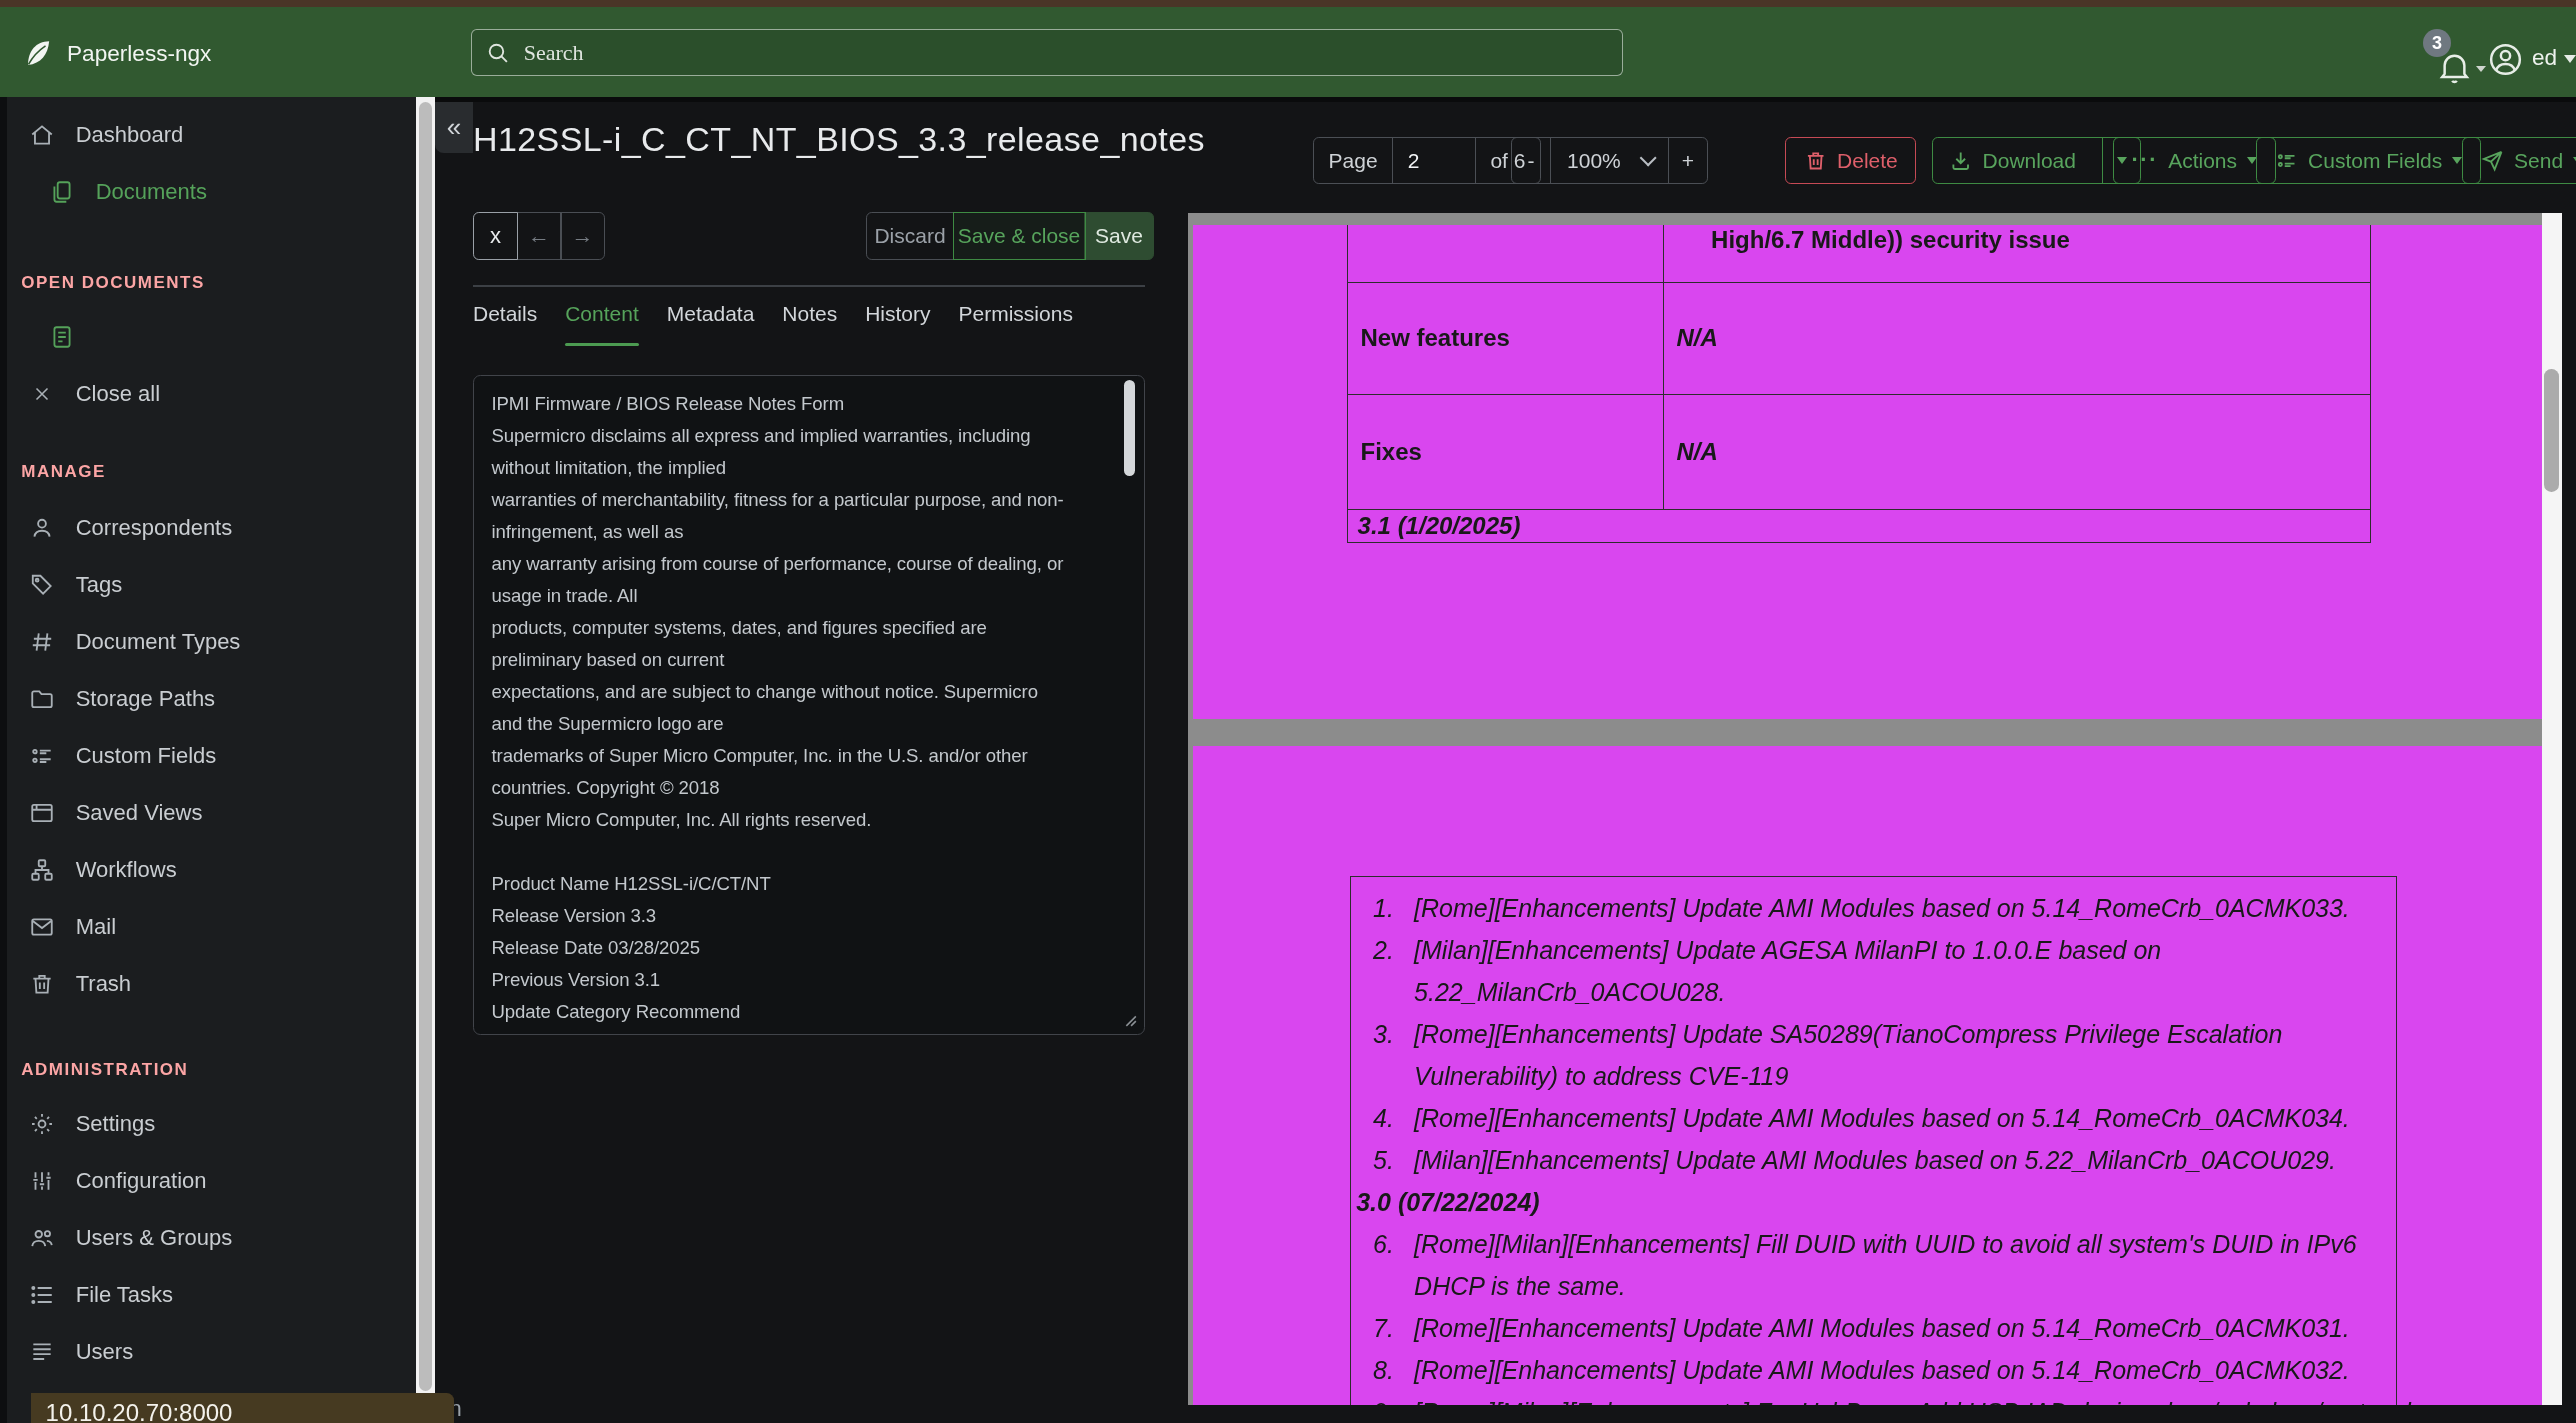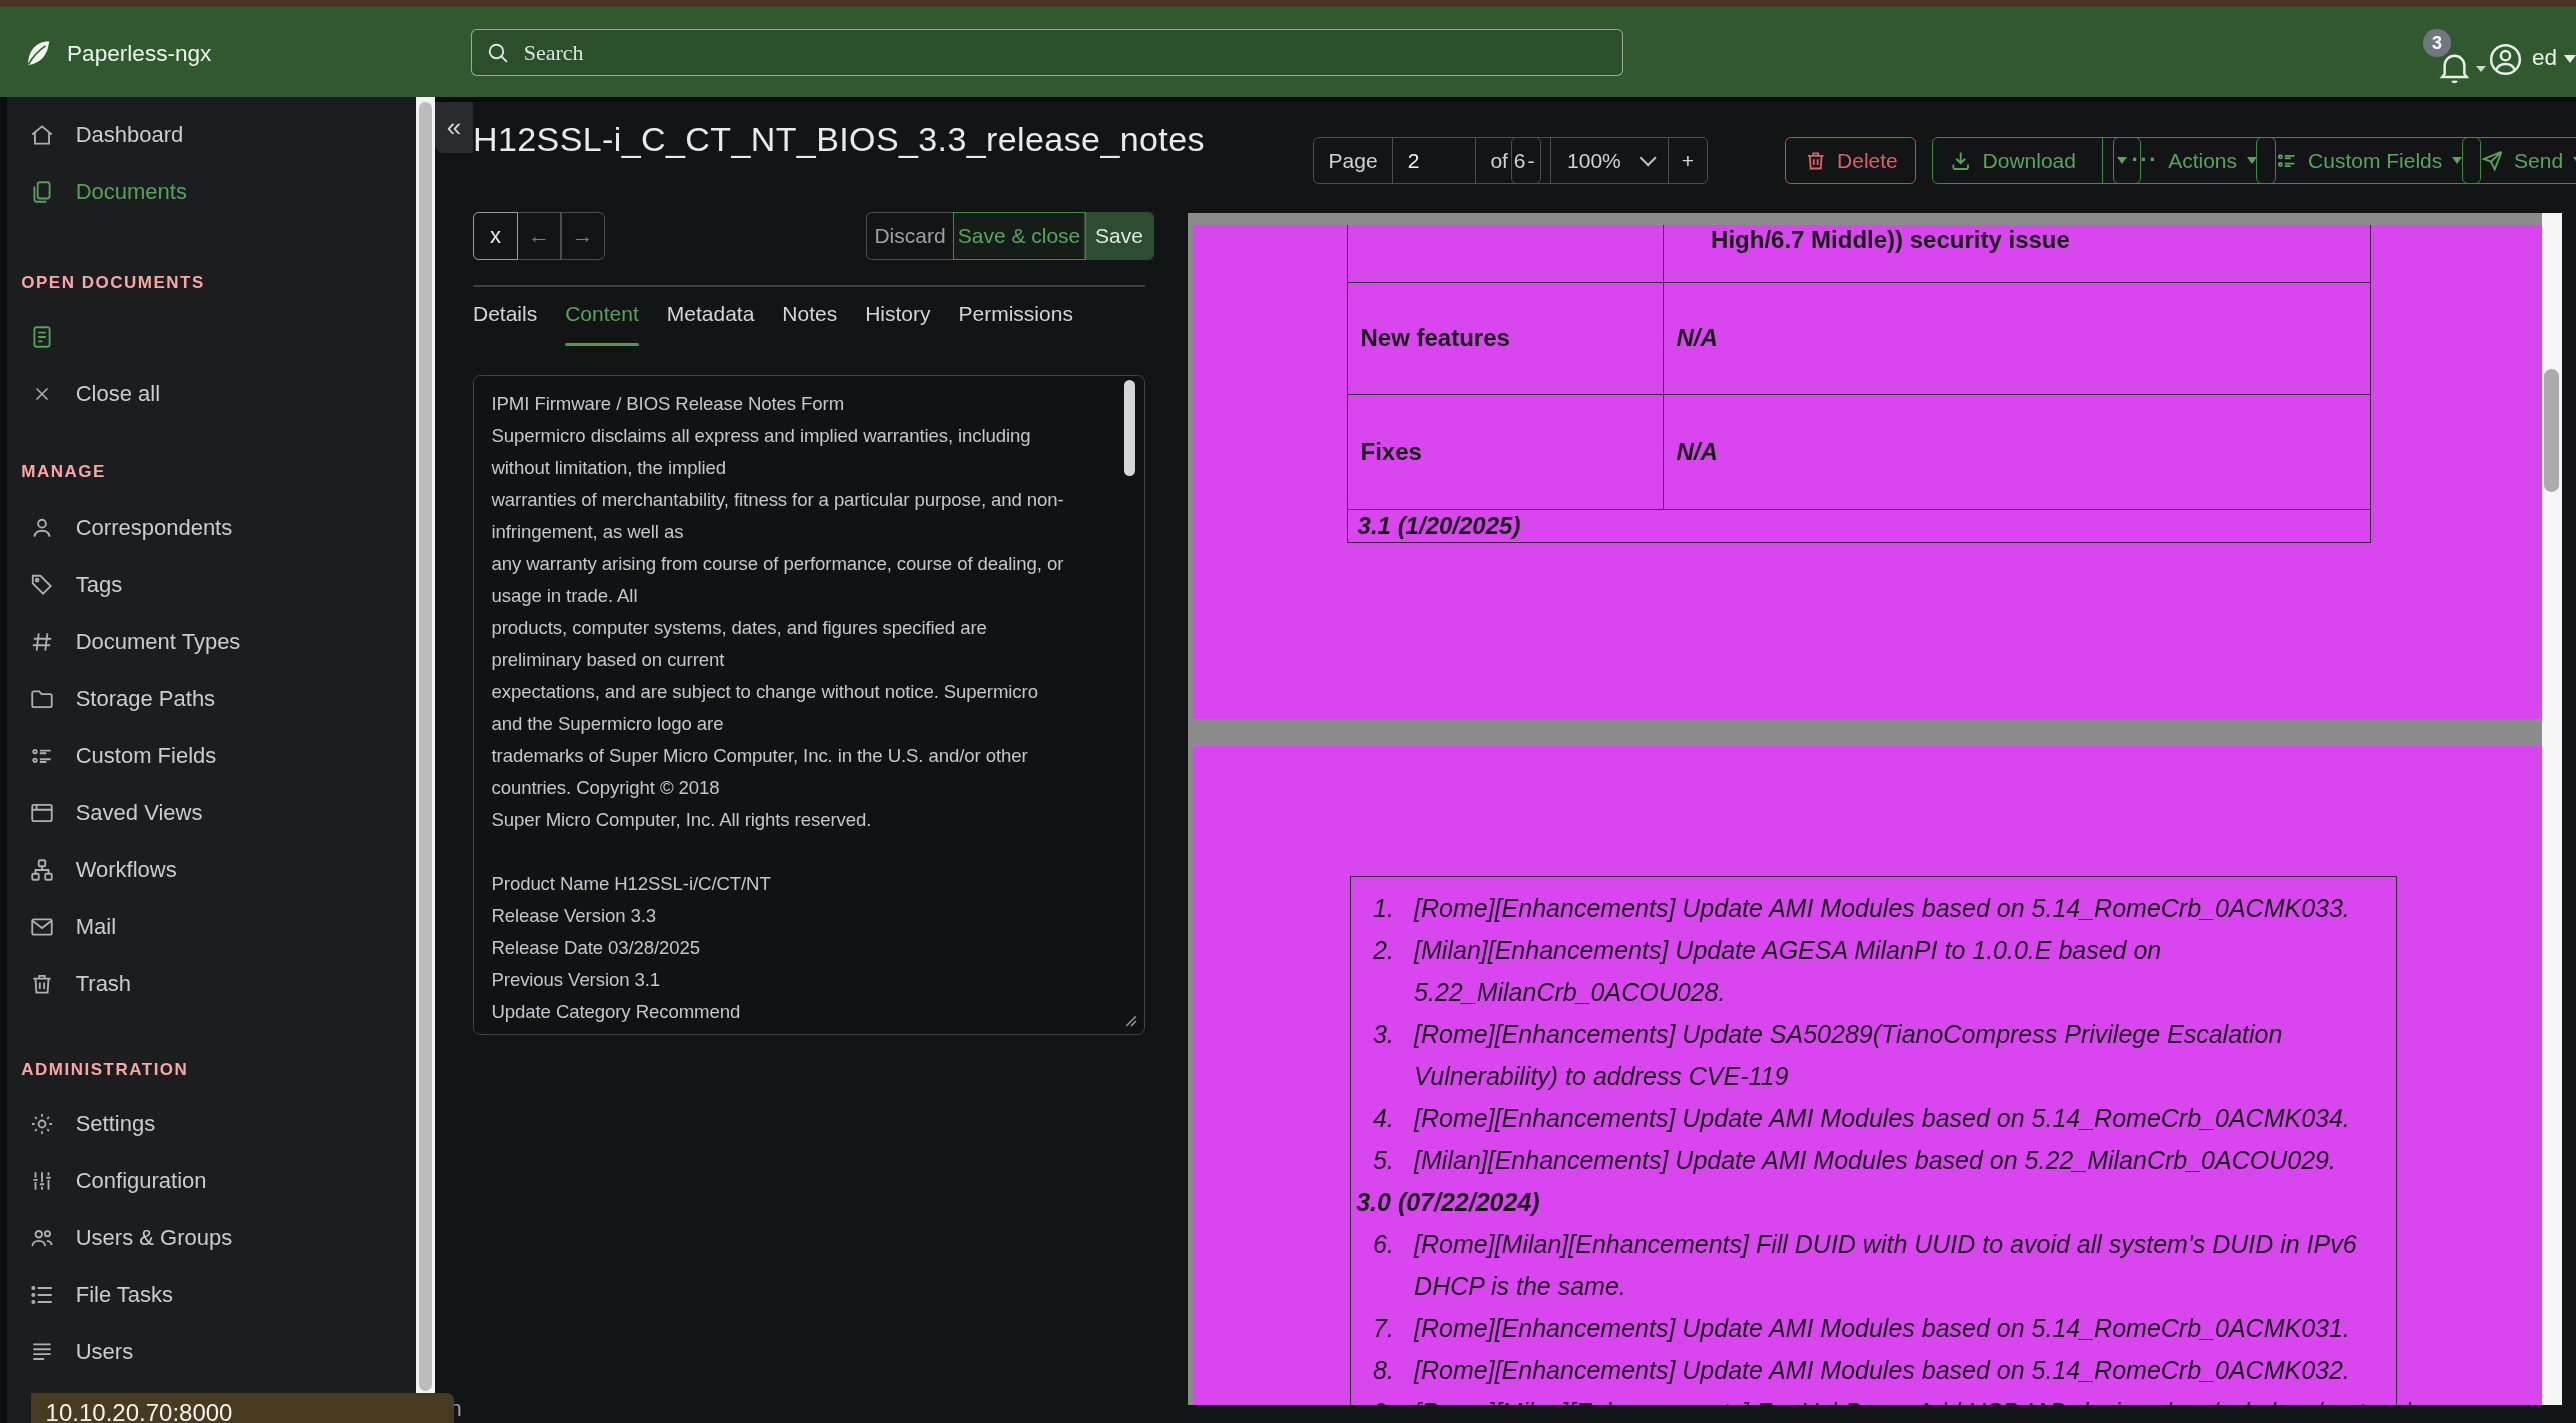--- a/index.html
+++ b/index.html
@@ -30,21 +30,21 @@
   #user-name{left:2532px;top:38px;font-size:22.6px;color:#eef2ee;}
   #user-caret{left:2564px;top:48px;color:#e6ece6;}
 
   
   #left-edge{left:0;top:97px;width:7.3px;height:1327px;background:#0d0e10;}
   #app{background:#131416;}
   #sidebar-bg{left:7.3px;top:97px;width:428px;height:1327px;background:#1b1d1f;}
   .sb-item{height:57px;display:flex;align-items:center;padding-left:22px;gap:20.4px;
       font-size:22px;color:#c9cdd1;cursor:pointer;}
   .sb-item svg{width:26px;height:26px;stroke:#a9b0b6;fill:none;stroke-width:1.7;flex:0 0 26px;}
-  .sb-item.active{color:#55a25a;}
+  .sb-item.active{color:#55a25a;margin-left:20px;}
   .sb-item.active svg{stroke:#55a25a;}
   .sb-header{margin:0;padding-left:14px;font-size:17px;font-weight:700;letter-spacing:1.5px;color:#fca5a5;height:22px;
       display:flex;align-items:center;}
   #sb-scroll-track{left:416px;top:97px;width:19px;height:1327px;background:#f2f2f2;}
   #sb-scroll-thumb{left:419px;top:102px;width:13px;height:1289px;background:#bcbcbc;border-radius:6.6px;}
 
   
   #status-chip{left:31px;top:1393px;width:423px;height:34px;background:#463a21;border-radius:0 7.3px 0 0;
       color:#f4f2ec;font-size:24px;font-weight:500;padding:5.8px 0 0 14.6px;box-sizing:border-box;white-space:nowrap;}
 

